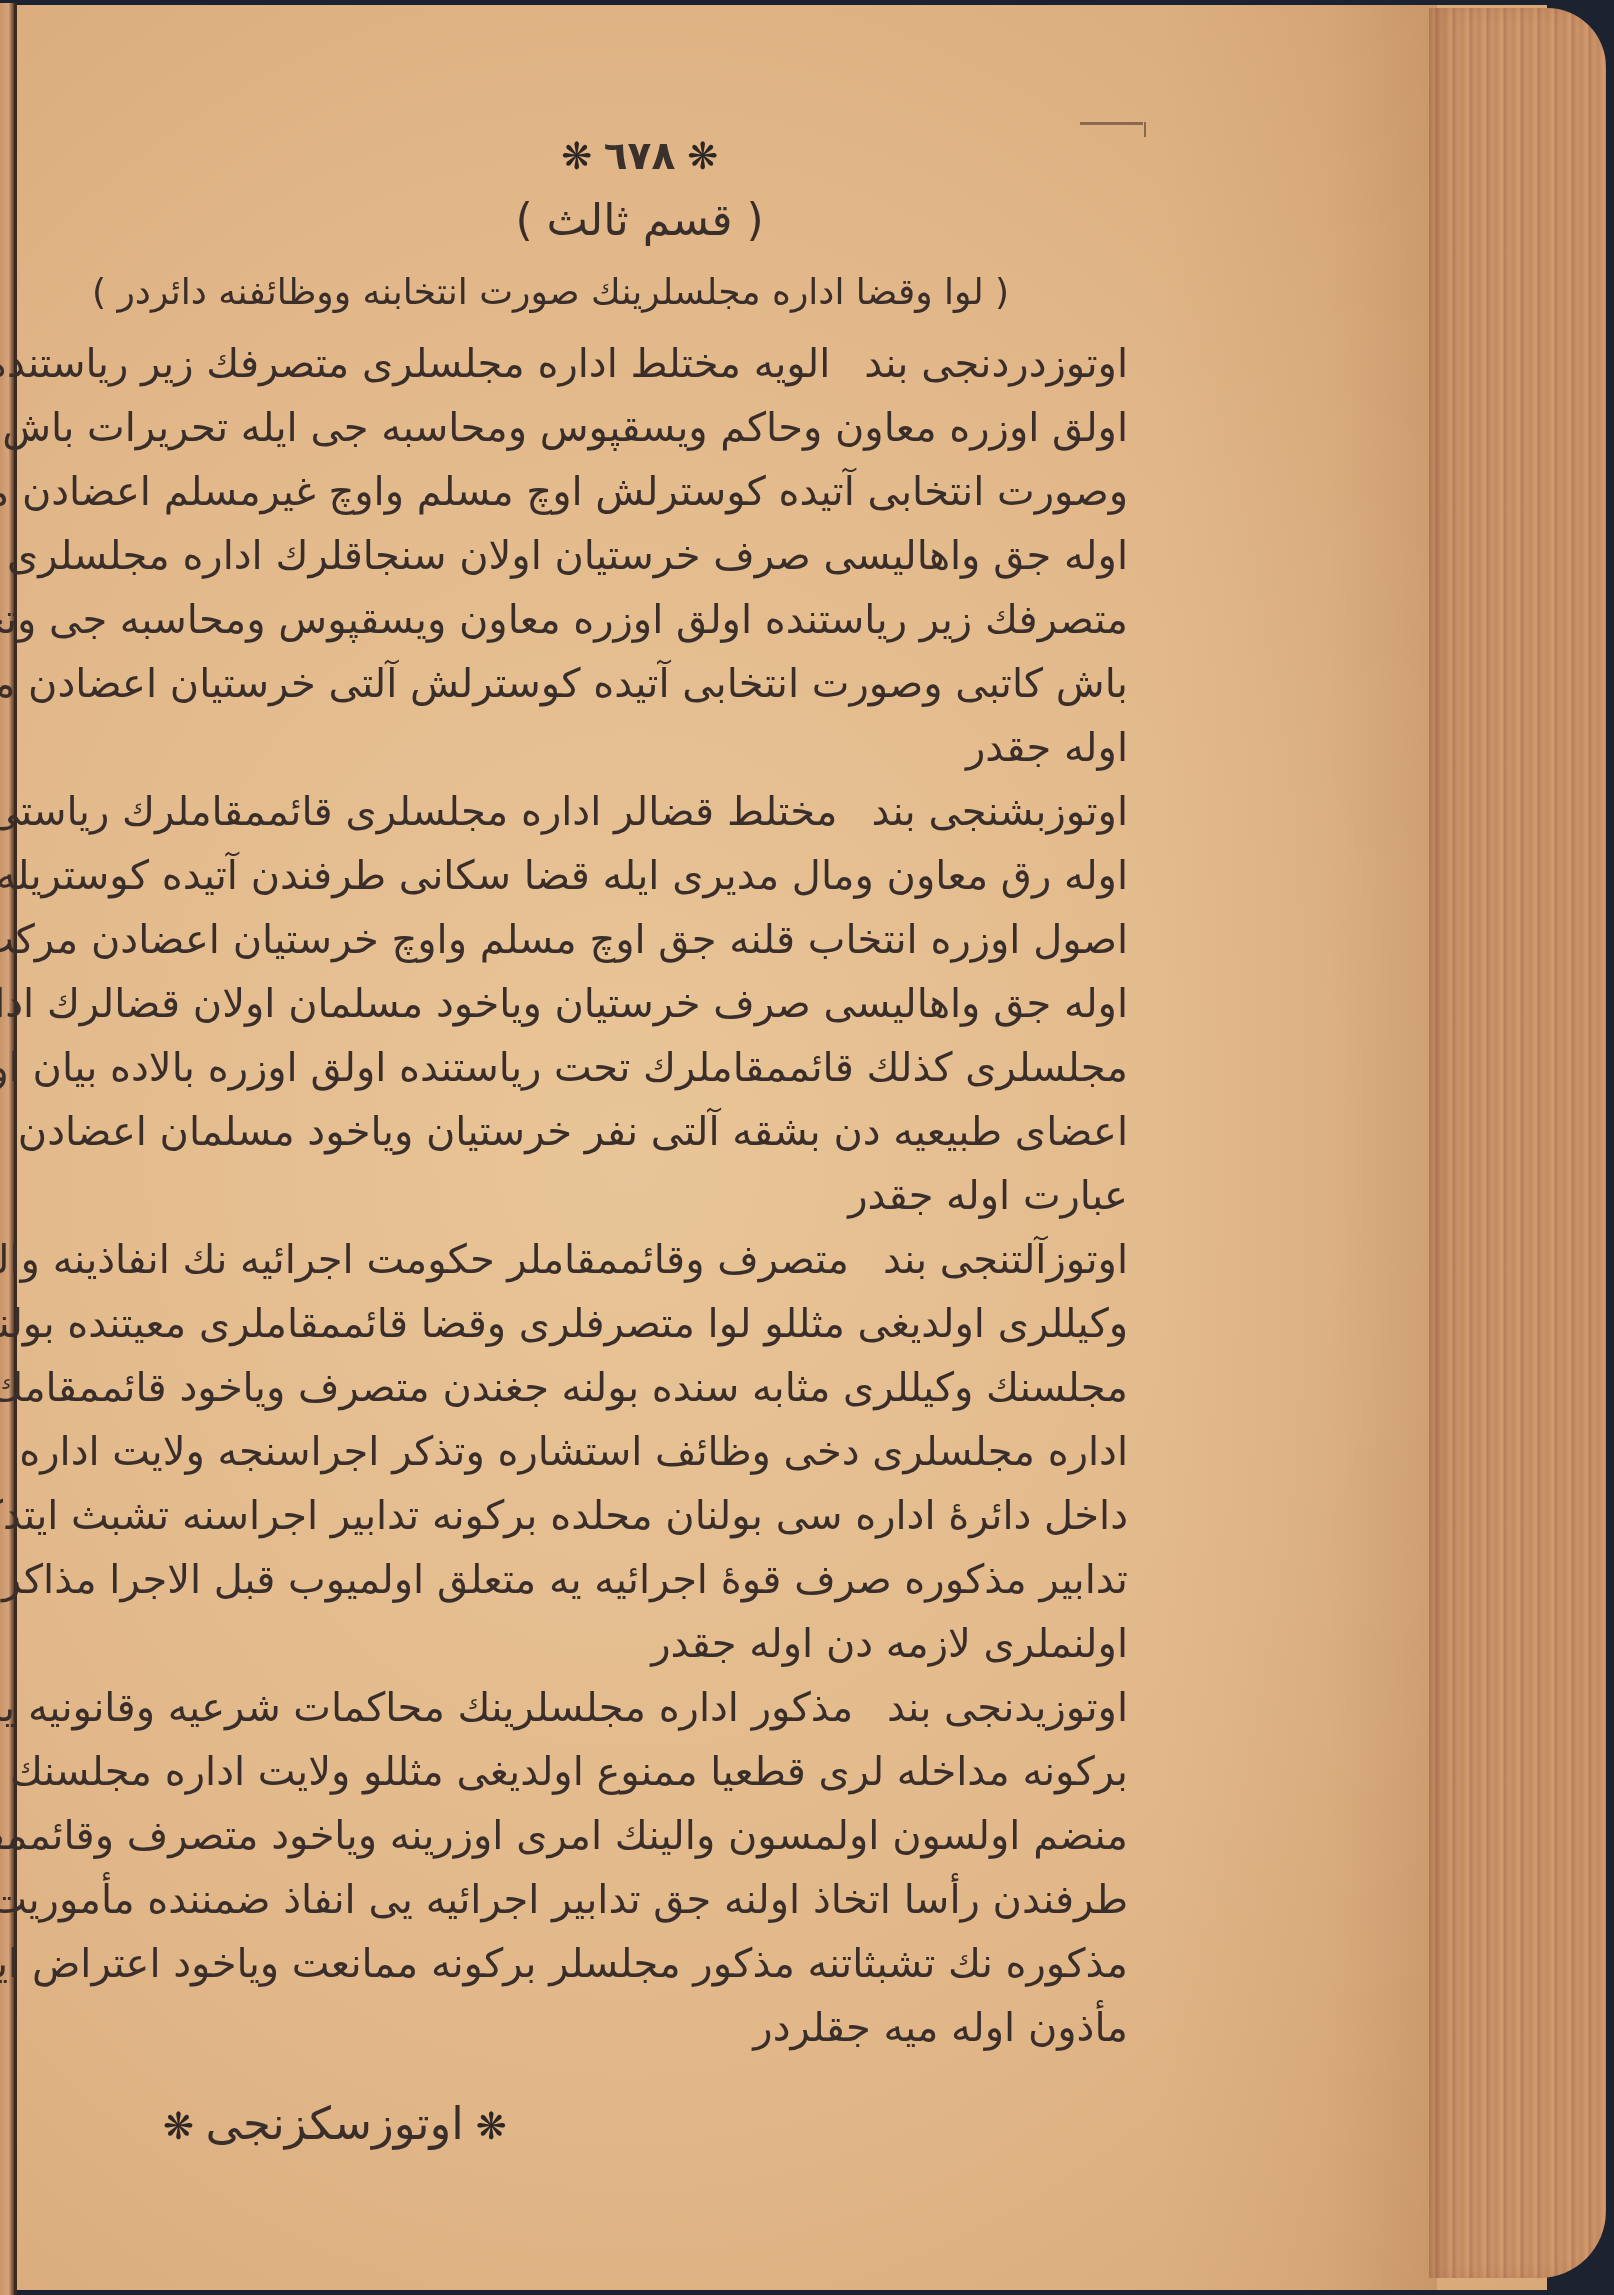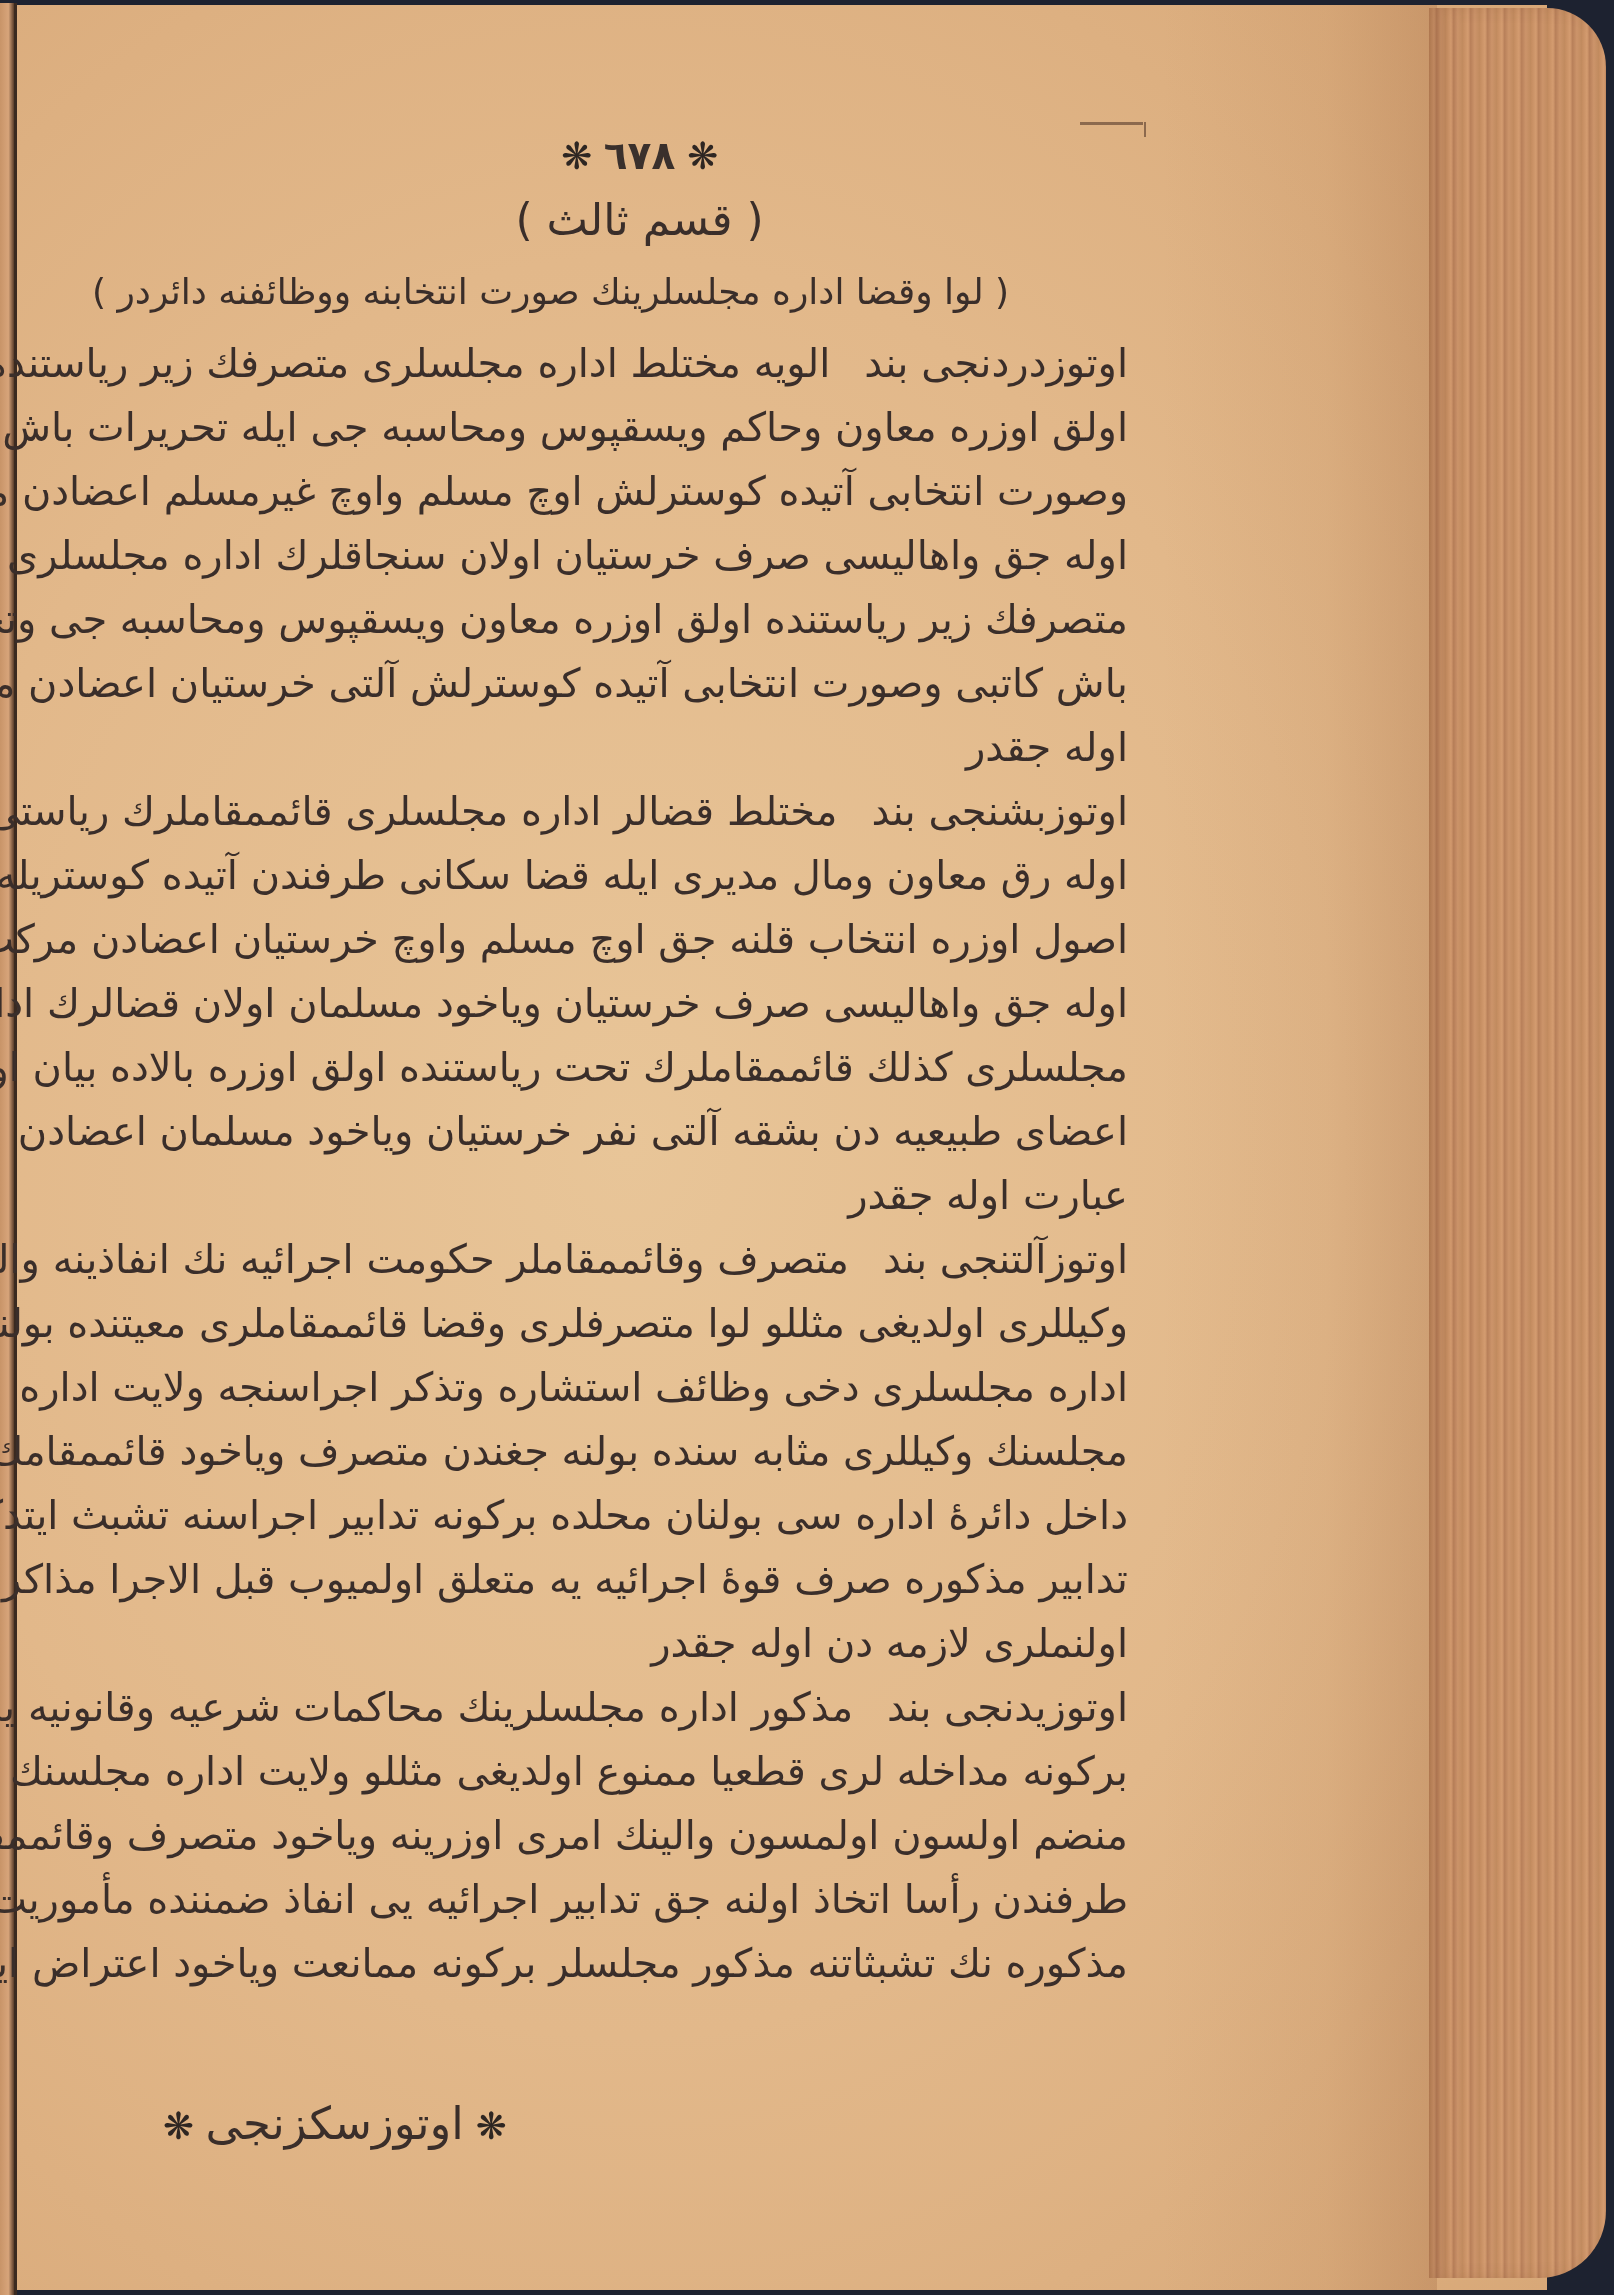--- a/index.html
+++ b/index.html
@@ -178,33 +178,34 @@
       <span class="line">اصول اوزره انتخاب قلنه جق اوچ مسلم واوچ خرستیان اعضادن مرکب</span>
       <span class="line">اوله جق واهالیسی صرف خرستیان ویاخود مسلمان اولان قضالرك اداره</span>
       <span class="line">مجلسلری کذلك قائممقاملرك تحت ریاستنده اولق اوزره بالاده بیان اولنان</span>
       <span class="line">اعضای طبیعیه دن بشقه آلتی نفر خرستیان ویاخود مسلمان اعضادن</span>
       <span class="line last">عبارت اوله جقدر</span>
     </div>
 
     <div class="para">
       <span class="line"><span class="article-num">اوتوزآلتنجی بند</span><span>متصرف وقائممقاملر حکومت اجرائیه نك انفاذینه والینك</span></span>
       <span class="line">وکیللری اولدیغی مثللو لوا متصرفلری وقضا قائممقاملری معیتنده بولنان</span>
+      <span class="line">مجلسنك وکیللری مثابه سنده بولنه جغندن متصرف ویاخود قائممقامك</span>
       <span class="line">اداره مجلسلری دخی وظائف استشاره وتذکر اجراسنجه ولایت اداره</span>
-      <span class="line">مجلسنك وکیللری مثابه سنده بولنه جغندن متصرف ویاخود قائممقامك</span>
       <span class="line">داخل دائرۀ اداره سی بولنان محلده برکونه تدابیر اجراسنه تشبث ایتدکجه</span>
       <span class="line">تدابیر مذکوره صرف قوۀ اجرائیه یه متعلق اولمیوب قبل الاجرا مذاکره یی</span>
       <span class="line last">اولنملری لازمه دن اوله جقدر</span>
     </div>
 
     <div class="para">
       <span class="line"><span class="article-num">اوتوزیدنجی بند</span><span>مذکور اداره مجلسلرینك محاکمات شرعیه وقانونیه یه</span></span>
       <span class="line">برکونه مداخله لری قطعیا ممنوع اولدیغی مثللو ولایت اداره مجلسنك رأیی</span>
       <span class="line">منضم اولسون اولمسون والینك امری اوزرینه ویاخود متصرف وقائممقام</span>
       <span class="line">طرفندن رأسا اتخاذ اولنه جق تدابیر اجرائیه یی انفاذ ضمننده مأموریت</span>
       <span class="line">مذکوره نك تشبثاتنه مذکور مجلسلر برکونه ممانعت ویاخود اعتراض ایتمکه</span>
+      <span class="line last">مأذون اوله میه جقلردر</span>
     </div>
   </div>
 
   <div class="footer-heading">
     <span class="ornament">❋</span><span>اوتوزسکزنجی</span><span class="ornament">❋</span>
   </div>
 </div>
 
 
 </body></html>

